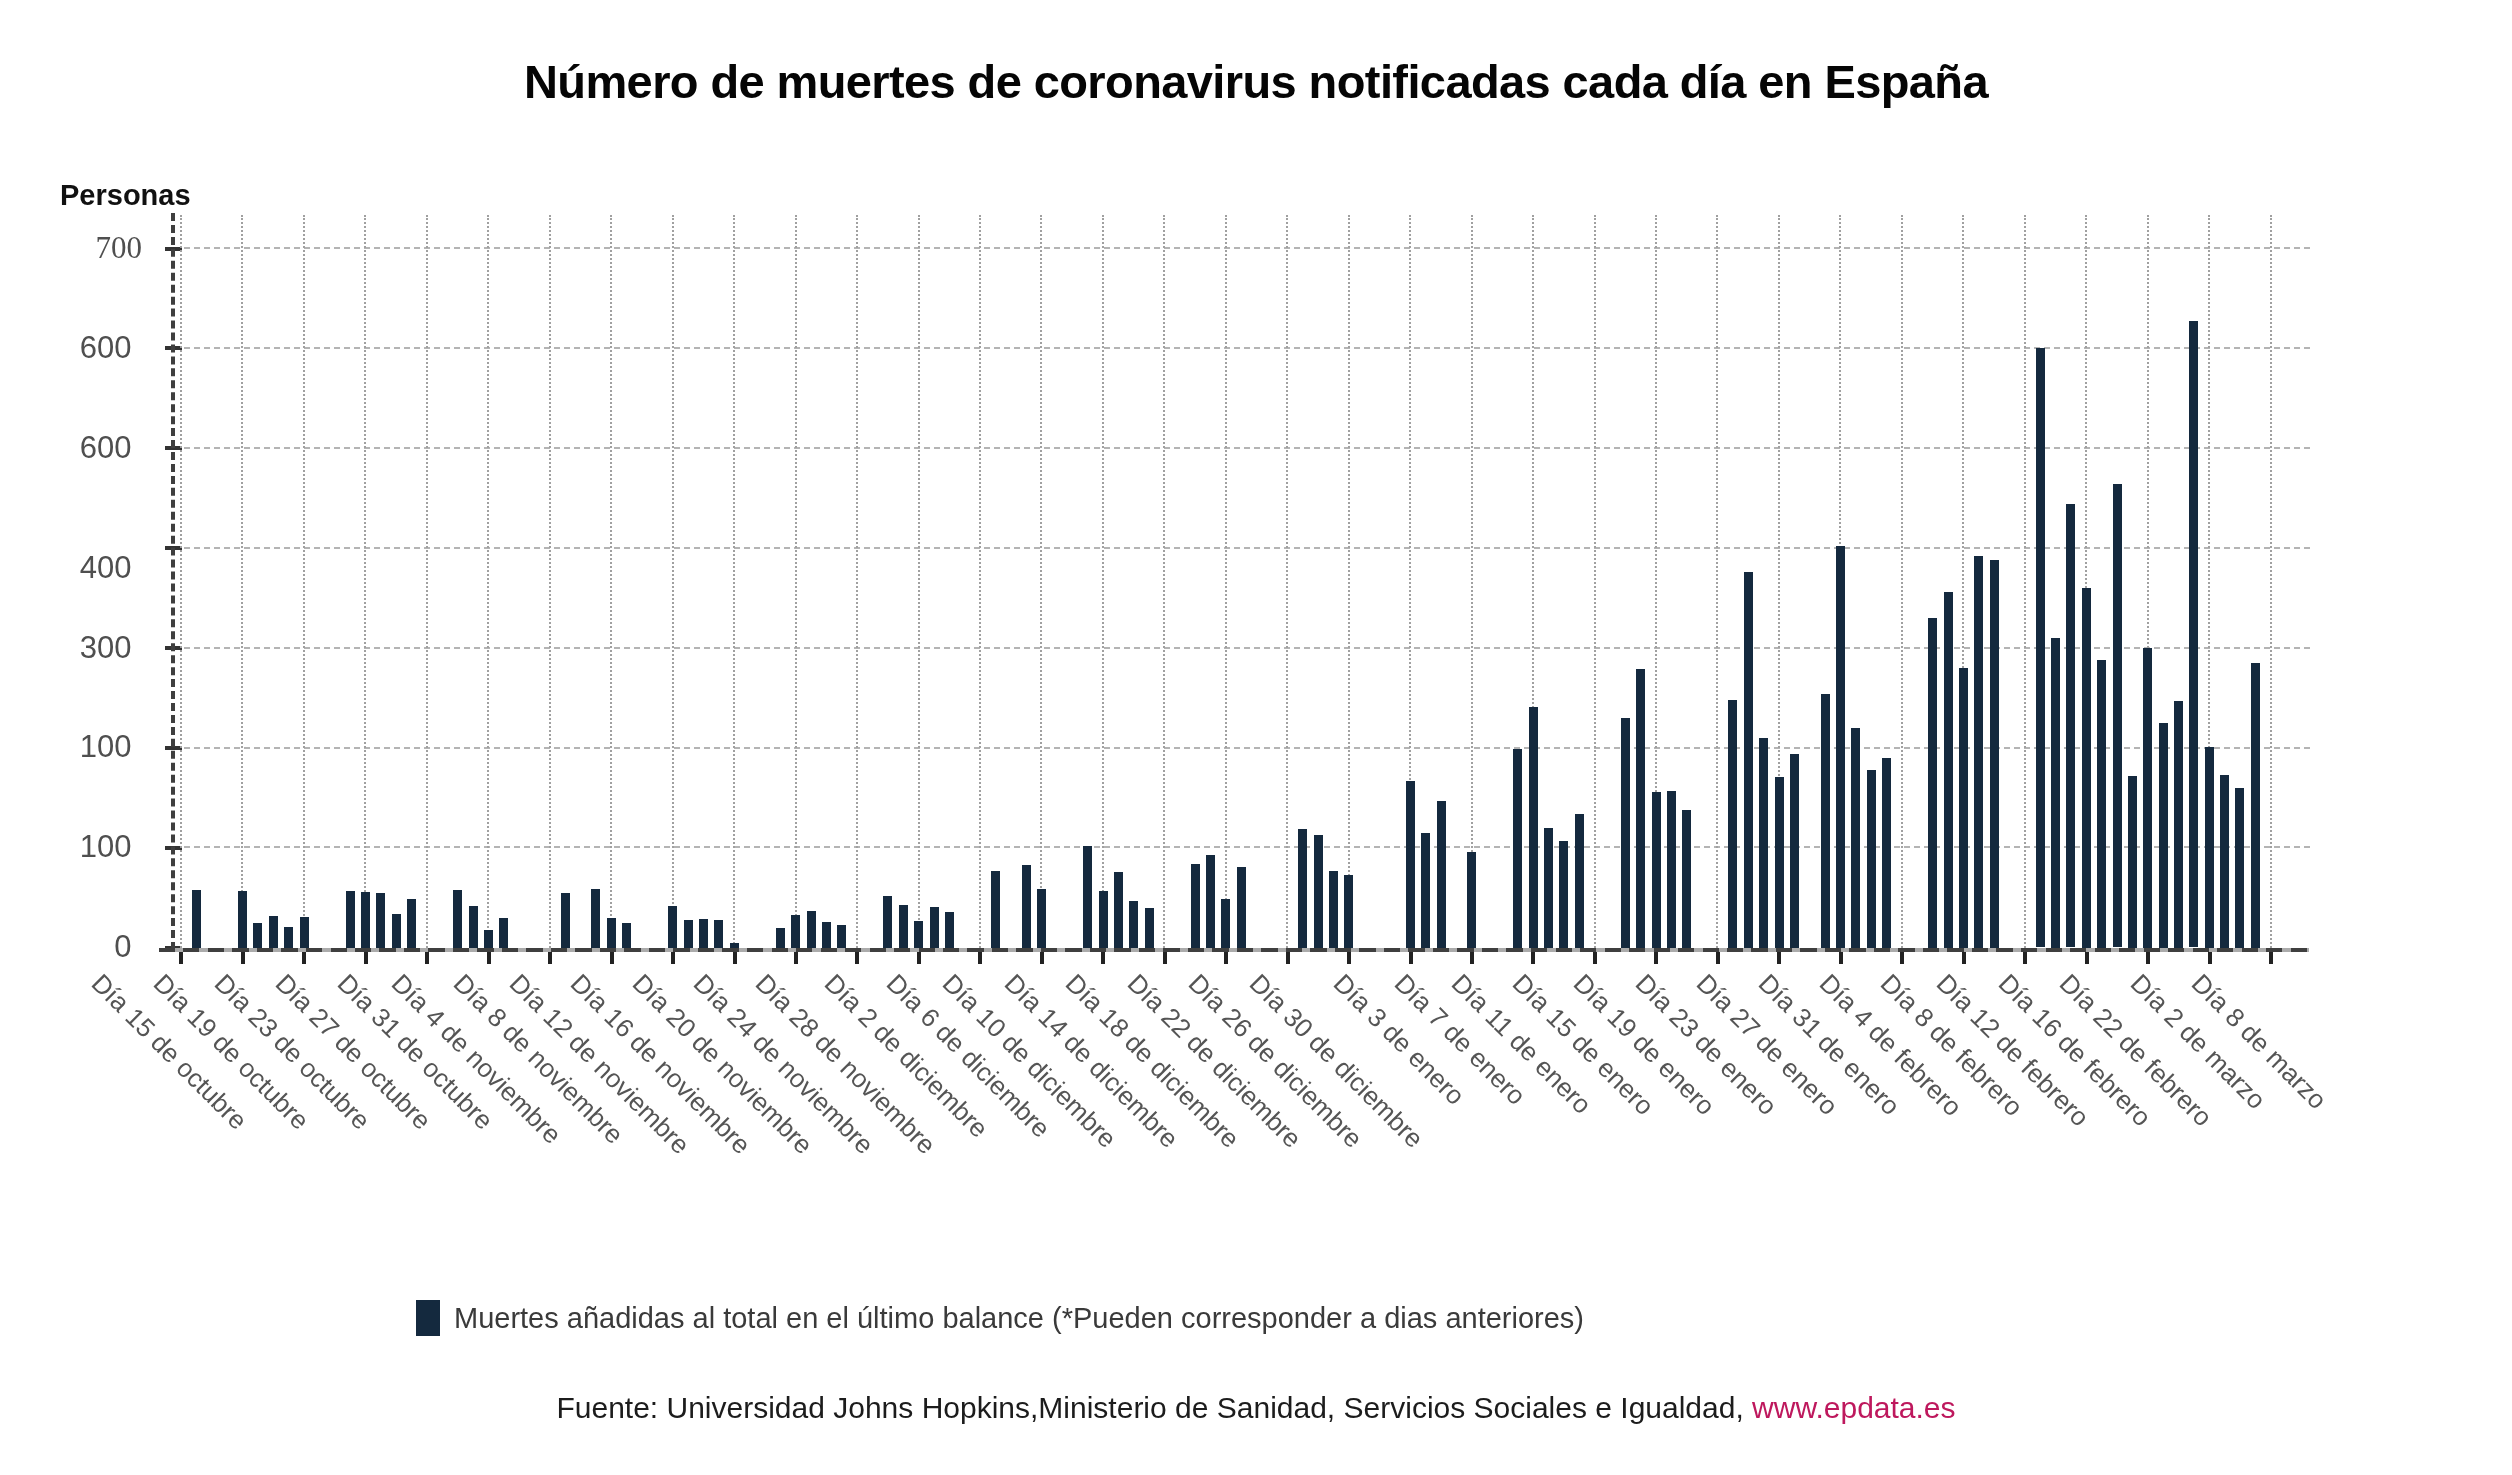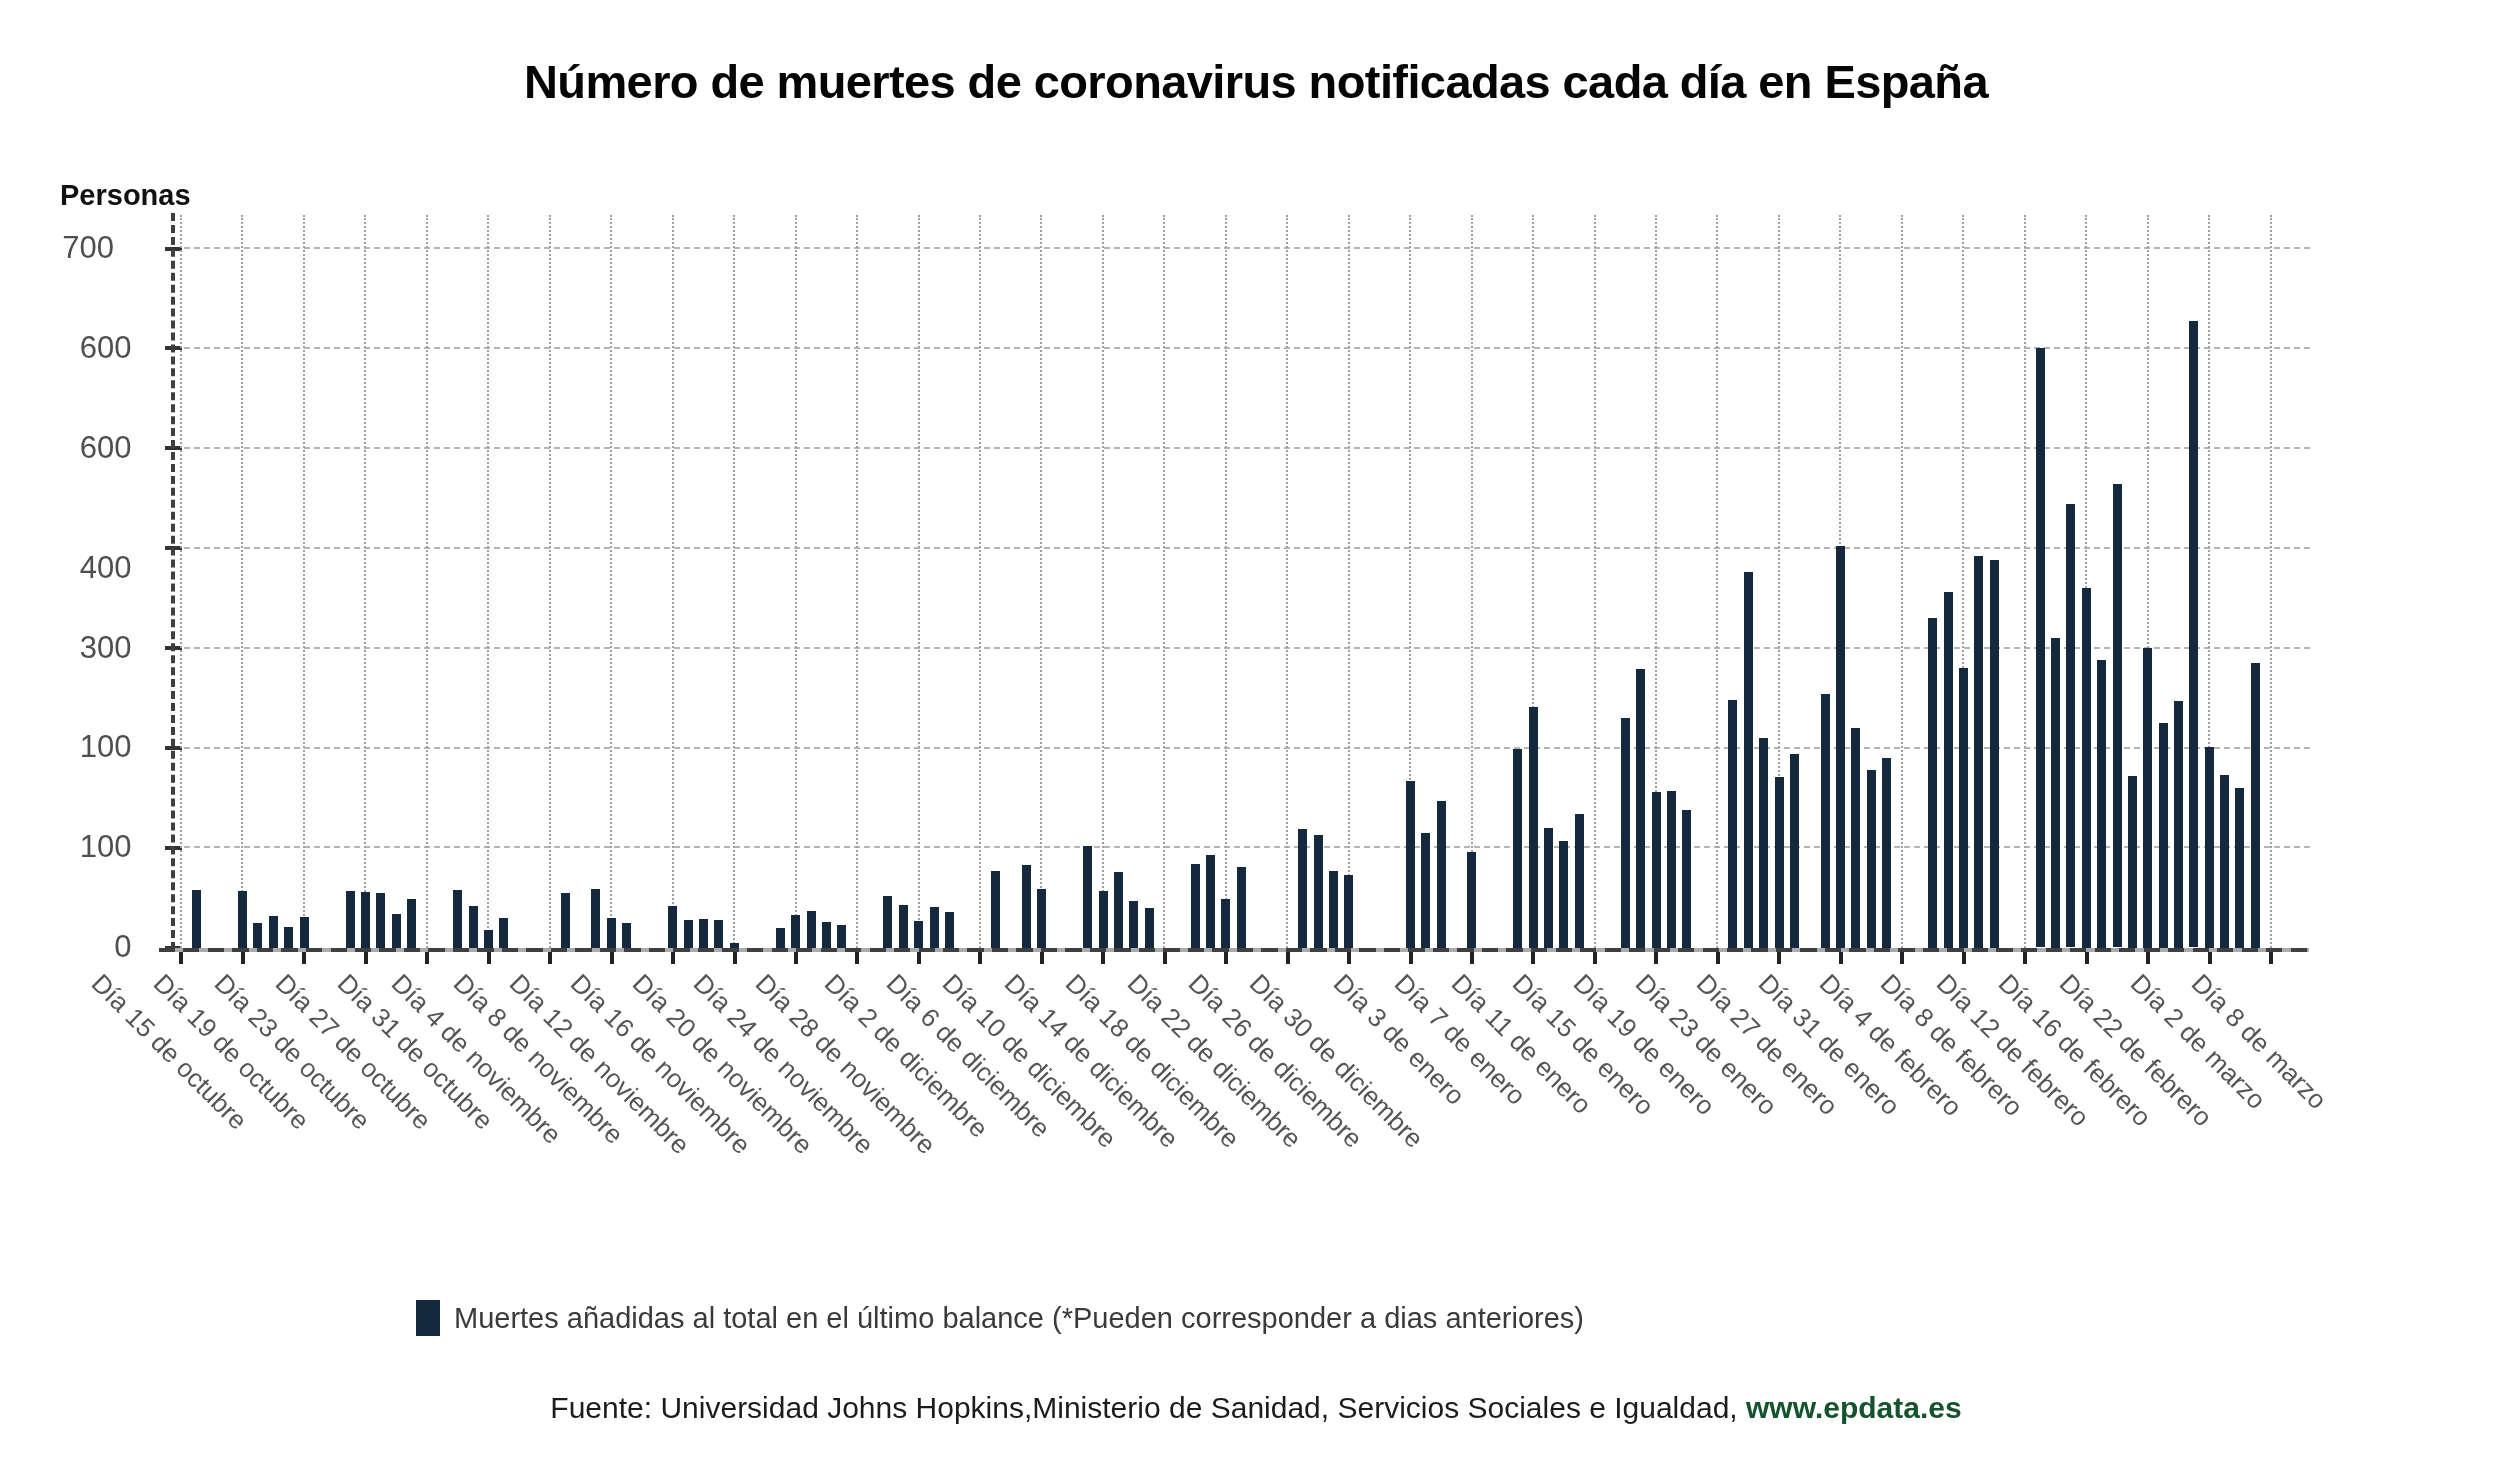--- a/index.html
+++ b/index.html
@@ -19,21 +19,21 @@
   .ynum{position:absolute;width:110px;text-align:right;font-size:31px;color:#4f4f4f;}
   .bar{position:absolute;background:#14293e;}
   .xlab{position:absolute;white-space:nowrap;font-size:26px;color:#555;
         transform-origin:0 0;transform:rotate(45deg);}
   .legend{position:absolute;left:0;top:1300px;width:2000px;display:flex;
           justify-content:center;align-items:center;gap:13.5px;}
   .swatch{width:24.5px;height:36px;background:#14293e;flex:0 0 auto;}
   .legend-text{font-size:29px;color:#3a3a3a;}
   .footer{position:absolute;left:0;top:1391px;width:2512px;text-align:center;
           font-size:30px;color:#1c1c1c;}
-  .footer b{font-weight:bold;color:#14532d;}
+  .footer b{font-weight:normal;color:#be185d;}
 </style>
 </head>
 <body>
 
 <div class="title">Número de muertes de coronavirus notificadas cada día en España</div>
 <div class="ylabel">Personas</div>
 
 <div id="plot">
     <div class="ynum" style="left: 21.5px; top: 929px;">0</div>
     <div class="ytick" style="left: 165px; top: 946px;"></div>
@@ -49,21 +49,21 @@
     <div class="hgrid" style="left: 174px; top: 547px; width: 2136px;"></div>
     <div class="ynum" style="left: 21.5px; top: 530px; margin-top: 20px;">400</div>
     <div class="ytick" style="left: 165px; top: 546px;"></div>
     <div class="hgrid" style="left: 174px; top: 447px; width: 2136px;"></div>
     <div class="ynum" style="left: 21.5px; top: 430px;">600</div>
     <div class="ytick" style="left: 165px; top: 446px;"></div>
     <div class="hgrid" style="left: 174px; top: 347px; width: 2136px;"></div>
     <div class="ynum" style="left: 21.5px; top: 330px;">600</div>
     <div class="ytick" style="left: 165px; top: 346px;"></div>
     <div class="hgrid" style="left: 174px; top: 247px; width: 2136px;"></div>
-    <div class="ynum" style="left: 4px; top: 230px;">700</div>
+    <div class="ynum" style="left: 32px; top: 230px; font-family: Liberation Serif, serif;">700</div>
     <div class="ytick" style="left: 165px; top: 247px;"></div>
     <div class="vgrid" style="left: 180px; top: 215px; height: 733px;"></div>
     <div class="xtick" style="left: 179px; top: 949px;"></div>
     <div class="xlab" style="top: 968px; left: 107px;">Día 15 de octubre</div>
     <div class="vgrid" style="left: 241px; top: 215px; height: 733px;"></div>
     <div class="xtick" style="left: 241px; top: 949px;"></div>
     <div class="xlab" style="top: 968px; left: 169px;">Día 19 de octubre</div>
     <div class="vgrid" style="left: 303px; top: 215px; height: 733px;"></div>
     <div class="xtick" style="left: 302px; top: 949px;"></div>
     <div class="xlab" style="top: 968px; left: 230px;">Día 23 de octubre</div>

